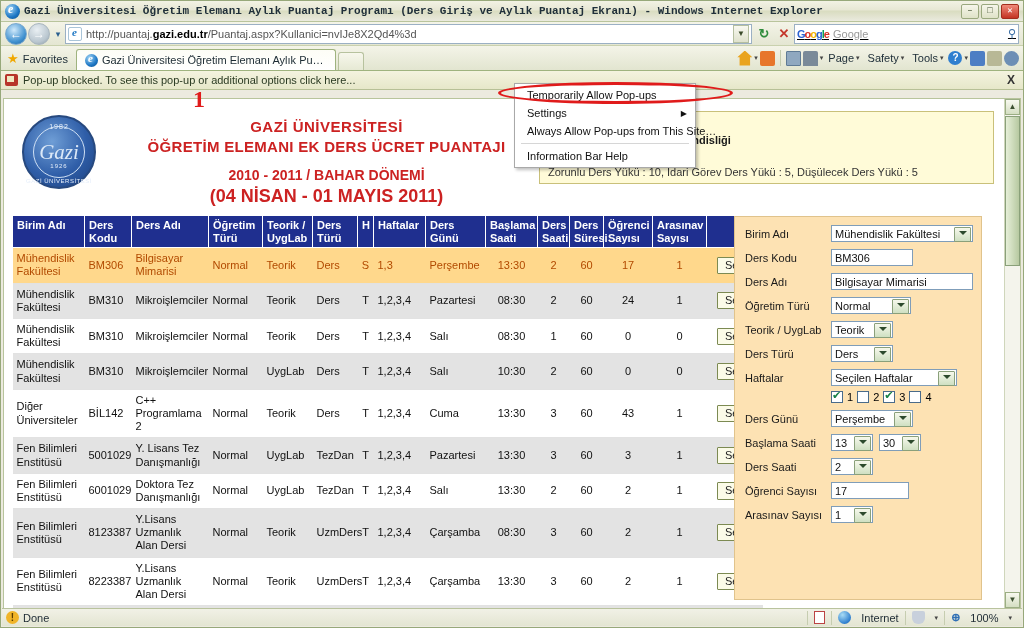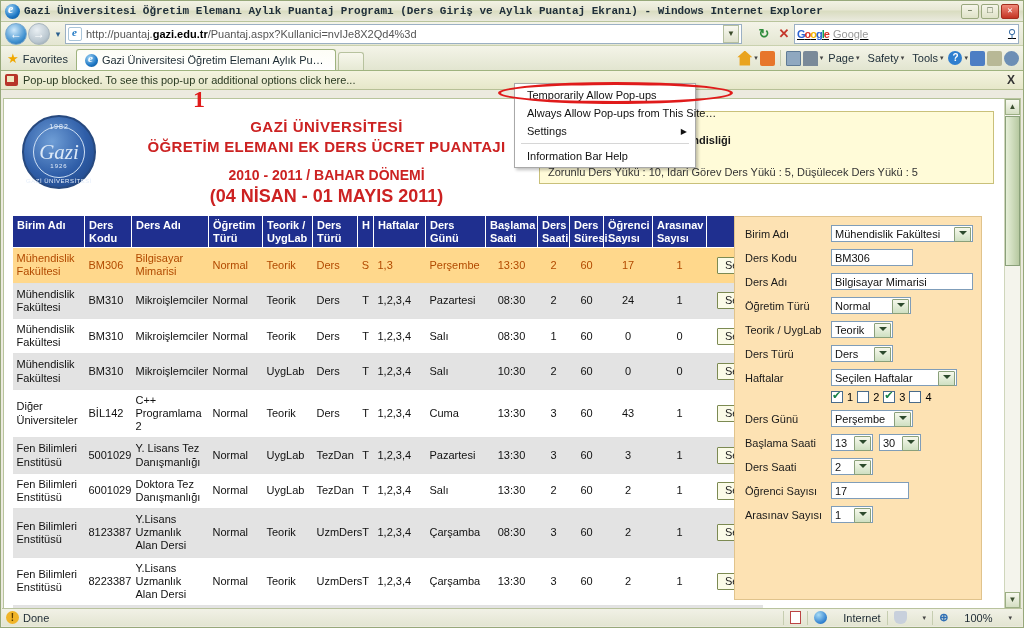--- a/index.html
+++ b/index.html
@@ -83,21 +83,21 @@
     line-height: 14px;
   }
   .nav-drop {
     width: 14px; text-align: center; color: #2b5f8f; font-size: 9px;
     flex: none;
   }
   .url-box {
     flex: 1; height: 20px;
     background: #fff; border: 1px solid #9bb0c4;
     display: flex; align-items: center;
-    padding: 8px 2px; margin-right: 12px;
+    padding: 8px 2px; margin-right: 2px;
     min-width: 0;
   }
   .url-icon {
     width: 14px; height: 14px; flex: none; margin-right: 4px;
     border: 1px solid #a9c4d8; background: #fff;
     border-radius: 2px; position: relative;
   }
   .url-icon::after {
     content: "e"; position: absolute; left: 3px; top: -2px;
     font-size: 11px; font-style: italic; font-weight: bold;
@@ -386,21 +386,21 @@
     background: linear-gradient(to bottom,#f1f1e6,#e3e5d2);
     border-top: 1px solid #b9c39d;
     display: flex; align-items: center;
     font-size: 11px; color: #1d2a33; padding: 0 4px;
   }
   .sb-warn {
     width: 13px; height: 13px; border-radius: 50%;
     background: #f0b429; color: #5a3d00; font-size: 10px; font-weight: bold;
     text-align: center; line-height: 13px; margin-right: 4px; flex: none;
   }
-  .sb-seg { display: flex; align-items: center; gap: 16px; padding: 0 6px; height: 100%; }
+  .sb-seg { display: flex; align-items: center; gap: 10px; padding: 0 6px; height: 100%; }
   .sb-globe {
     width: 13px; height: 13px; border-radius: 50%;
     background: radial-gradient(circle at 35% 30%, #a8dcf5, #2f7fcf 70%, #16538c);
   }
   .sb-doc { width: 11px; height: 13px; background: #fff; border: 1px solid #b44; }
   .sb-shield { width: 13px; height: 13px; background: #c8d0dc; border-radius: 2px 2px 6px 6px; }
   .sb-zoom { color: #2f6fb5; font-weight: bold; font-size: 11px; }
   .spacer { flex: 1; }
   .vline { width: 1px; height: 14px; background: #c6cdb0; }
 </style>
@@ -833,25 +833,25 @@
       <div class="vs-thumb"></div>
       <div class="vs-btn down">▼</div>
     </div>
   </div>
 
   <div class="popmenu">
     <div class="mi">
       <span>Temporarily Allow Pop-ups</span>
     </div>
     <div class="mi">
-      <span>Always Allow Pop-ups from This Site…</span>
-    </div>
-    <div class="mi">
       <span>Settings</span>
       <span class="sub">▶</span>
+    </div>
+    <div class="mi">
+      <span>Always Allow Pop-ups from This Site…</span>
     </div>
     <div class="divider"></div>
     <div class="mi">
       <span>Information Bar Help</span>
     </div>
   </div>
   <div class="redoval"></div>
   <div class="marker1">1</div>
 
   <div class="statusbar">

